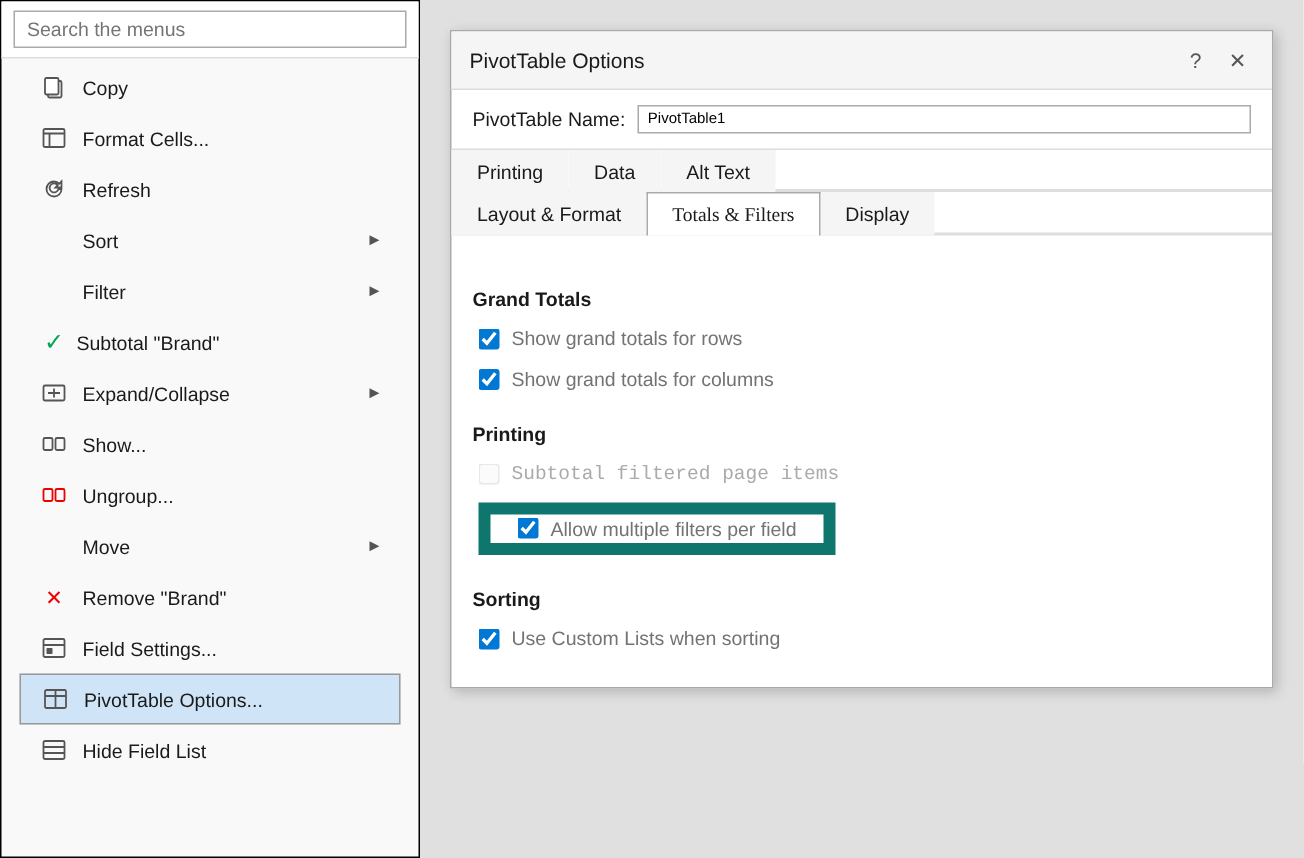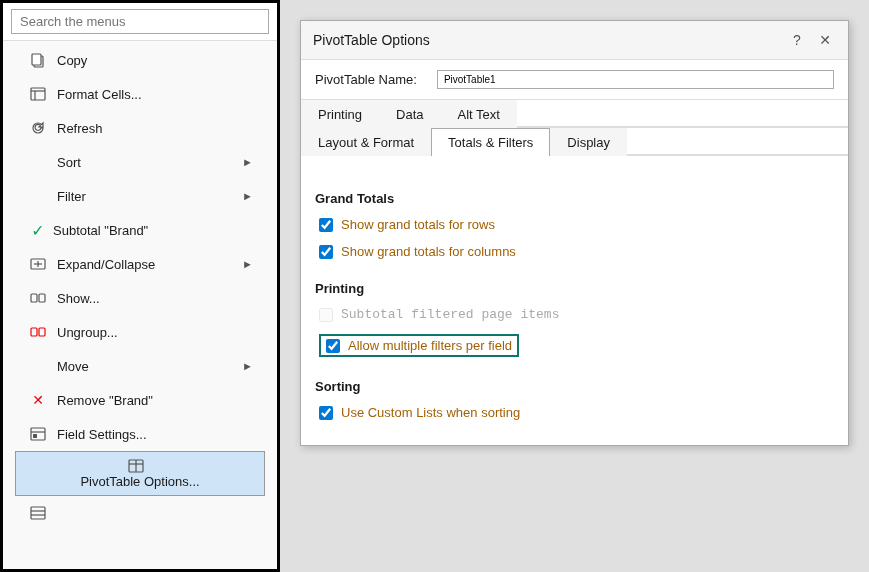--- a/index.html
+++ b/index.html
@@ -3,21 +3,21 @@
   <meta charset="utf-8">
   <style>
     * { box-sizing: border-box; margin: 0; padding: 0; font-family: 'Segoe UI', Arial, sans-serif; font-size: 13px; }
     body { background: #f0f0f0; display: flex; width: 869px; height: 572px; overflow: hidden; }
 
     
     .context-menu {
       width: 280px;
       min-width: 280px;
       background: #f9f9f9;
-      border: 3px solid #000000;
+      border: 1px solid #000000;
       display: flex;
       flex-direction: column;
       height: 100%;
     }
 
     .search-box {
       padding: 6px 8px;
       border-bottom: 1px solid #ddd;
       background: #fff;
     }
@@ -42,21 +42,20 @@
       align-items: center;
       padding: 6px 12px;
       cursor: pointer;
       position: relative;
       min-height: 34px;
     }
 
     .menu-item.highlighted {
       background: #d0e4f7;
       border: 1px solid #999;
-      flex-direction: column;
     }
 
     .menu-item .icon {
       width: 22px;
       min-width: 22px;
       margin-right: 8px;
       display: flex;
       align-items: center;
       justify-content: center;
       color: #555;
@@ -123,21 +122,21 @@
       border: none;
       background: transparent;
       font-size: 14px;
       color: #555;
     }
 
     .dialog-name-row {
       display: flex;
       align-items: center;
       padding: 10px 14px;
-      gap: 20px;
+      gap: 8px;
       border-bottom: 1px solid #ddd;
     }
 
     .dialog-name-row label {
       color: #1a1a1a;
       white-space: nowrap;
     }
 
     .dialog-name-row input {
       flex: 1;
@@ -161,20 +160,21 @@
       margin-bottom: -2px;
       background: #f5f5f5;
     }
 
     .tab.active {
       background: #fff;
       border-color: #aaa;
       border-bottom-color: #fff;
       font-weight: 500;
       z-index: 1;
+      font-family: Liberation Serif, serif;
     }
 
     
     .dialog-content {
       flex: 1;
       padding: 16px 14px;
       overflow-y: auto;
     }
 
     .section-label {
@@ -192,21 +192,21 @@
     }
 
     .checkbox-row input[type="checkbox"] {
       margin-right: 8px;
       width: 14px;
       height: 14px;
       accent-color: #0078d4;
     }
 
     .checkbox-row label {
-      color: #a16207;
+      color: #737373;
       cursor: pointer;
     }
 
     .checkbox-row.disabled label { color: #aaa; font-family: Liberation Mono, monospace; }
     .checkbox-row.disabled input { opacity: 0.5; }
 
     .section-gap {
       margin-top: 14px;
     }
   </style>
@@ -332,20 +332,21 @@
     </div>
 
     <div class="menu-item">
       <span class="icon">
         <svg width="16" height="16" viewBox="0 0 16 16">
             <rect x="1" y="2" width="14" height="12" rx="1" fill="none" stroke="#555" stroke-width="1.2"></rect>
             <line x1="1" y1="6" x2="15" y2="6" stroke="#555" stroke-width="1.2"></line>
             <line x1="1" y1="10" x2="15" y2="10" stroke="#555" stroke-width="1.2"></line>
           </svg>
       </span>
+      <span class="label">Hide Field List</span>
     </div>
 
   </div>
 </div>
 
 <div style="flex:1; padding:10px; background:#e0e0e0;">
 <div class="dialog">
 
   <div class="dialog-titlebar">
     <span class="dialog-title">PivotTable Options</span>
@@ -388,21 +389,21 @@
 
     <div class="section-gap">
       <div class="section-label">Printing</div>
 
       <div class="checkbox-row disabled">
         <input type="checkbox" id="subtotal-filtered" disabled="" style="">
         <label for="subtotal-filtered">Subtotal filtered page items</label>
       </div>
 
       <div class="checkbox-row">
-        <span style="display:inline-flex; align-items:flex-end; border:2px solid #0f766e; padding:2px 5px; background:#fff;">
+        <span style="display:inline-flex; align-items:flex-start; border:8px solid #0f766e; padding:2px 18px; background:#fff;">
           <input type="checkbox" id="allow-multiple" checked="" style="margin-right: 8px;">
           <label for="allow-multiple">Allow multiple filters per field</label>
         </span>
       </div>
     </div>
 
     <div class="section-gap">
       <div class="section-label">Sorting</div>
 
       <div class="checkbox-row">

